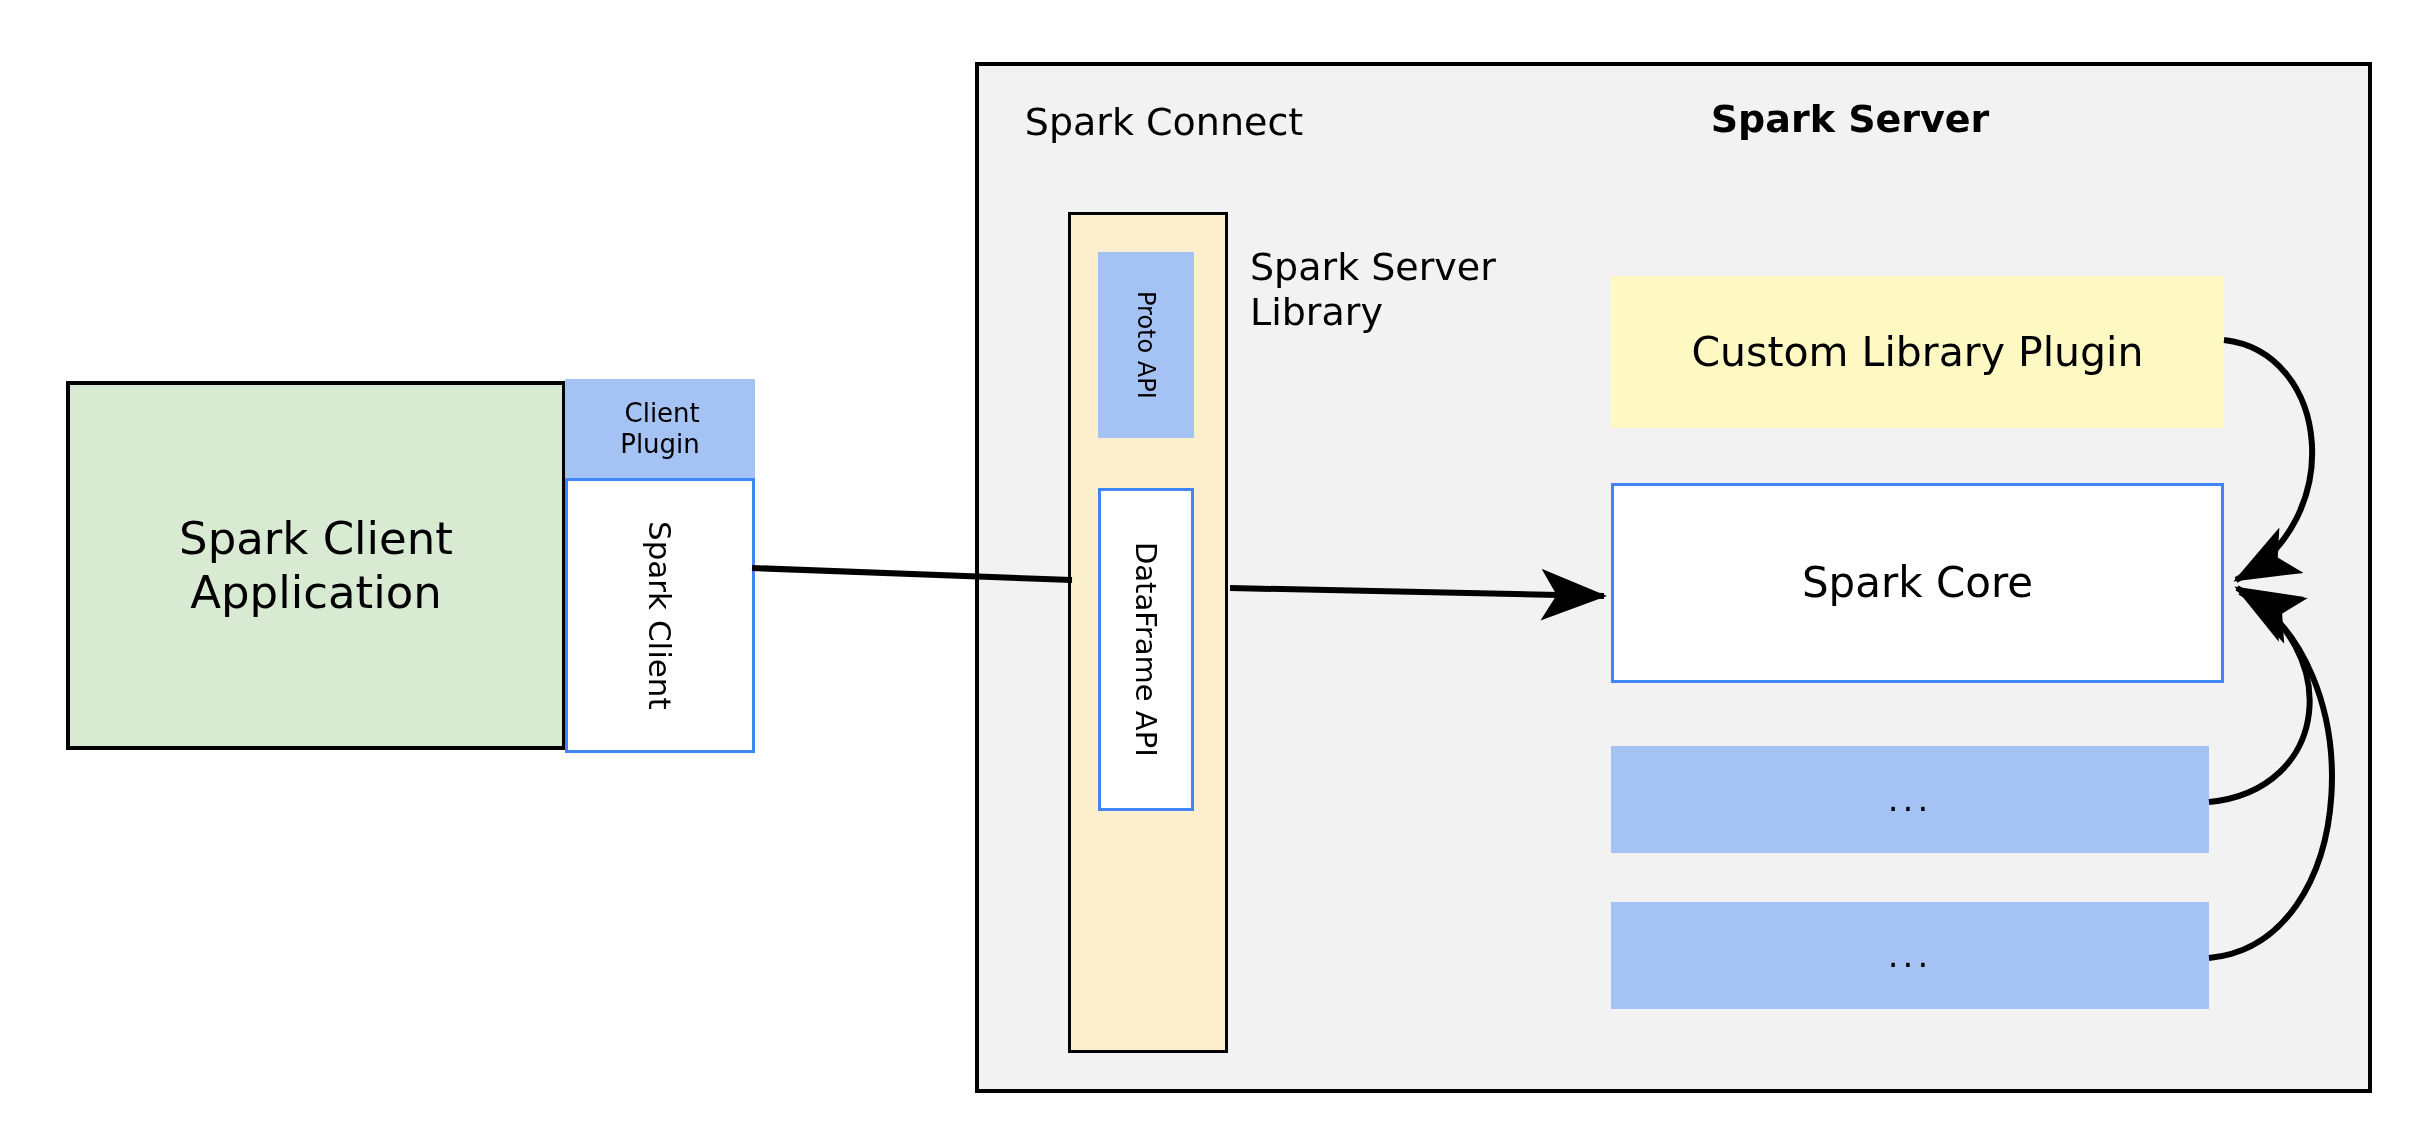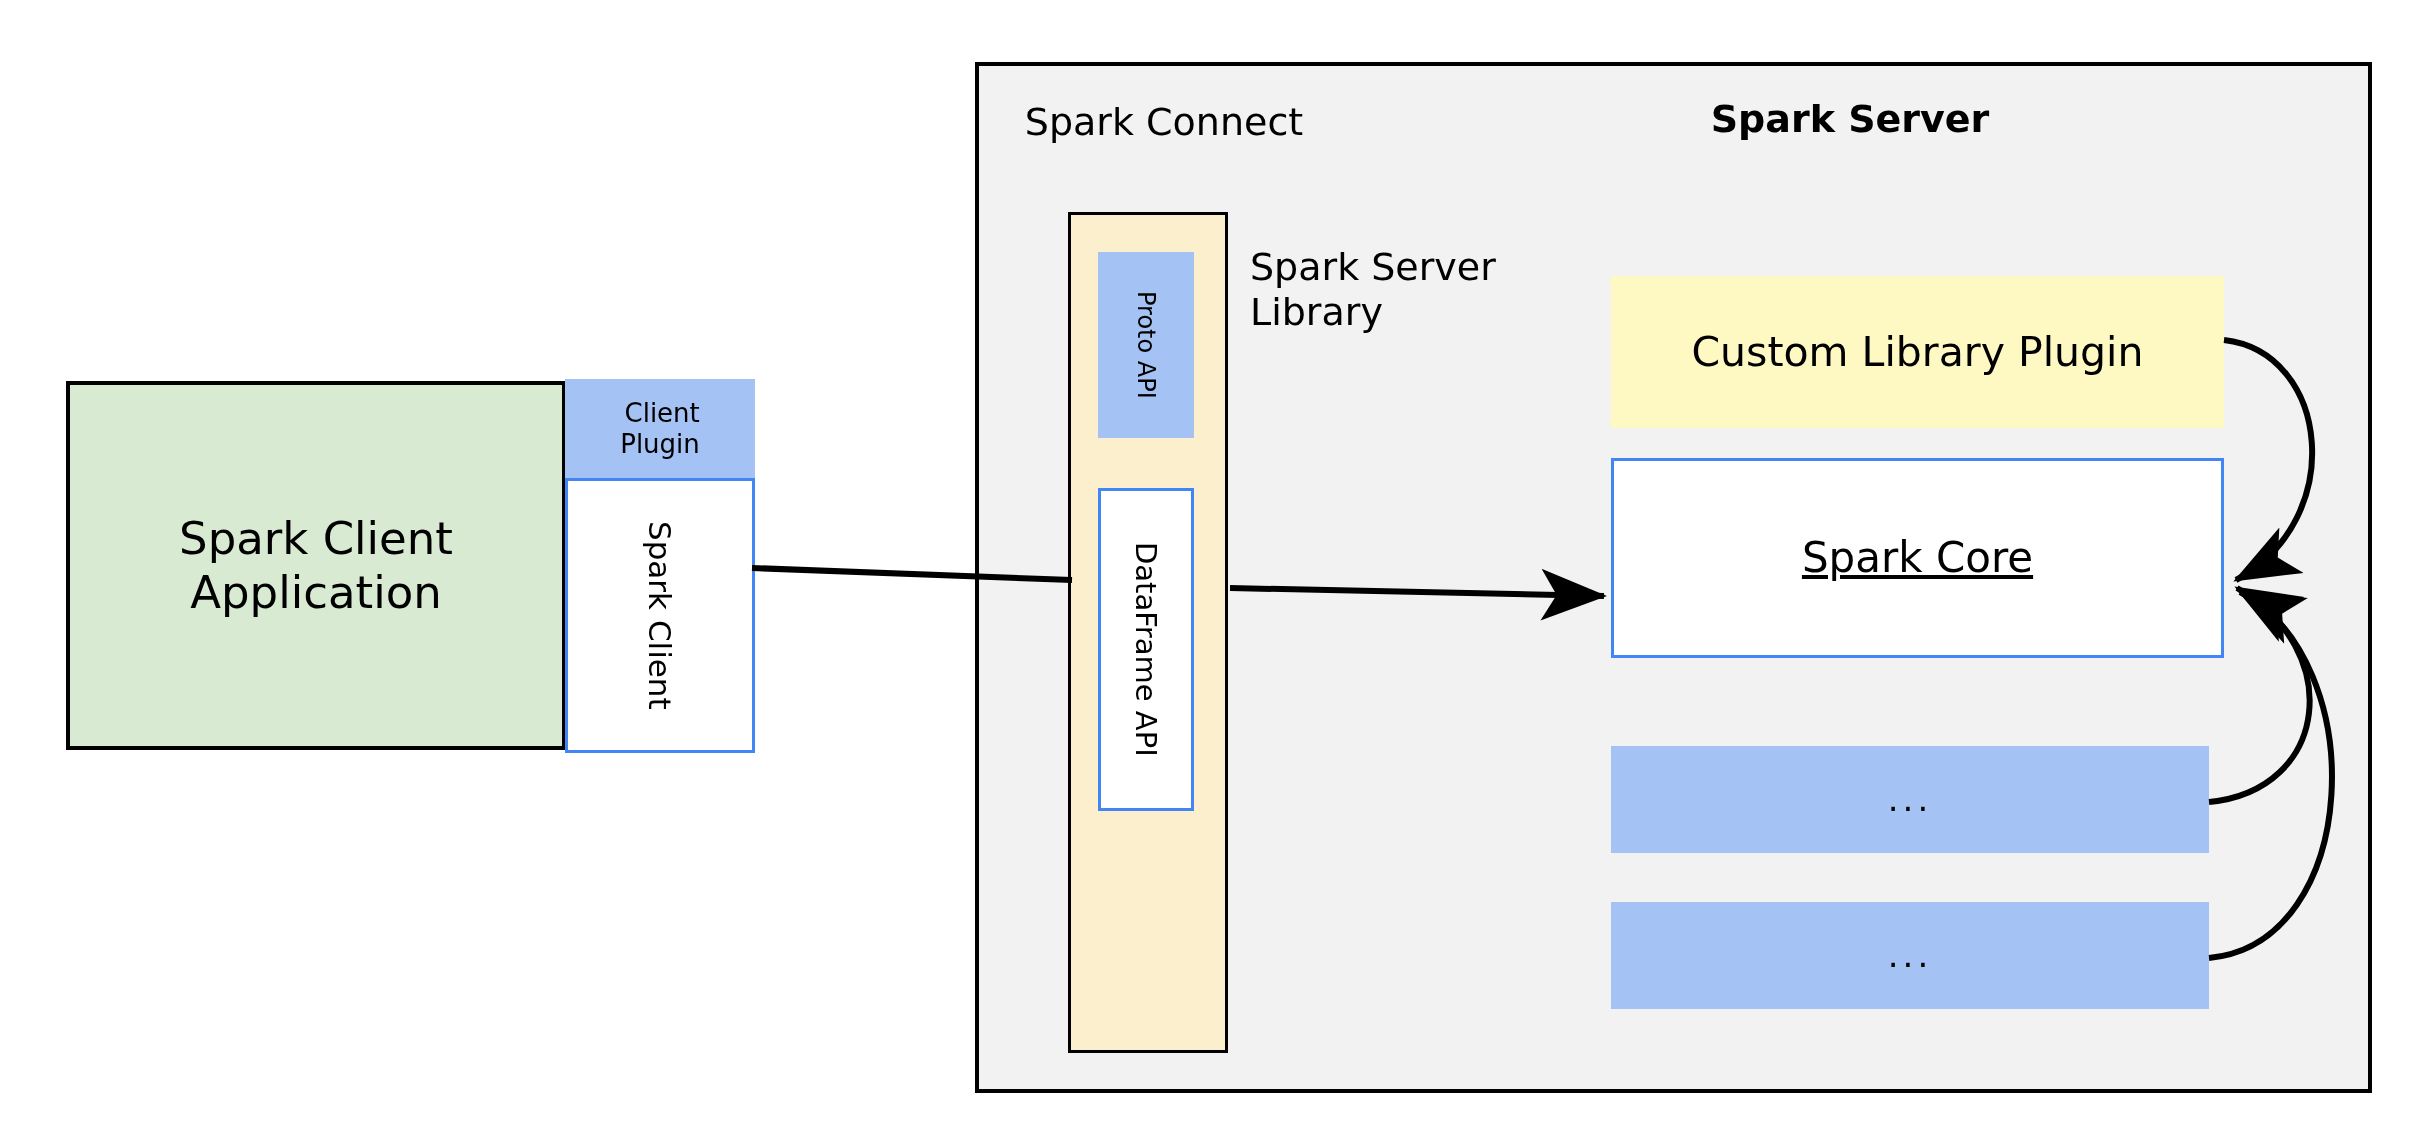--- a/index.html
+++ b/index.html
@@ -148,28 +148,27 @@
     top: 276px;
     width: 613px;
     height: 152px;
     background: #fef9c3;
     border: none;
     font-size: 41px;
     z-index: 3;
   }
   #spark-core-box {
     left: 1611px;
-    top: 458px;
+    top: 483px;
     width: 613px;
     height: 200px;
     background: #ffffff;
     border: 3px solid #4285F4;
     font-size: 42px;
     z-index: 3;
-    text-decoration: underline;
   }
   #ellipsis-box-1 {
     left: 1611px;
     top: 746px;
     width: 598px;
     height: 107px;
     background: #A4C2F4;
     border: none;
     font-size: 34px;
     letter-spacing: 4px;

